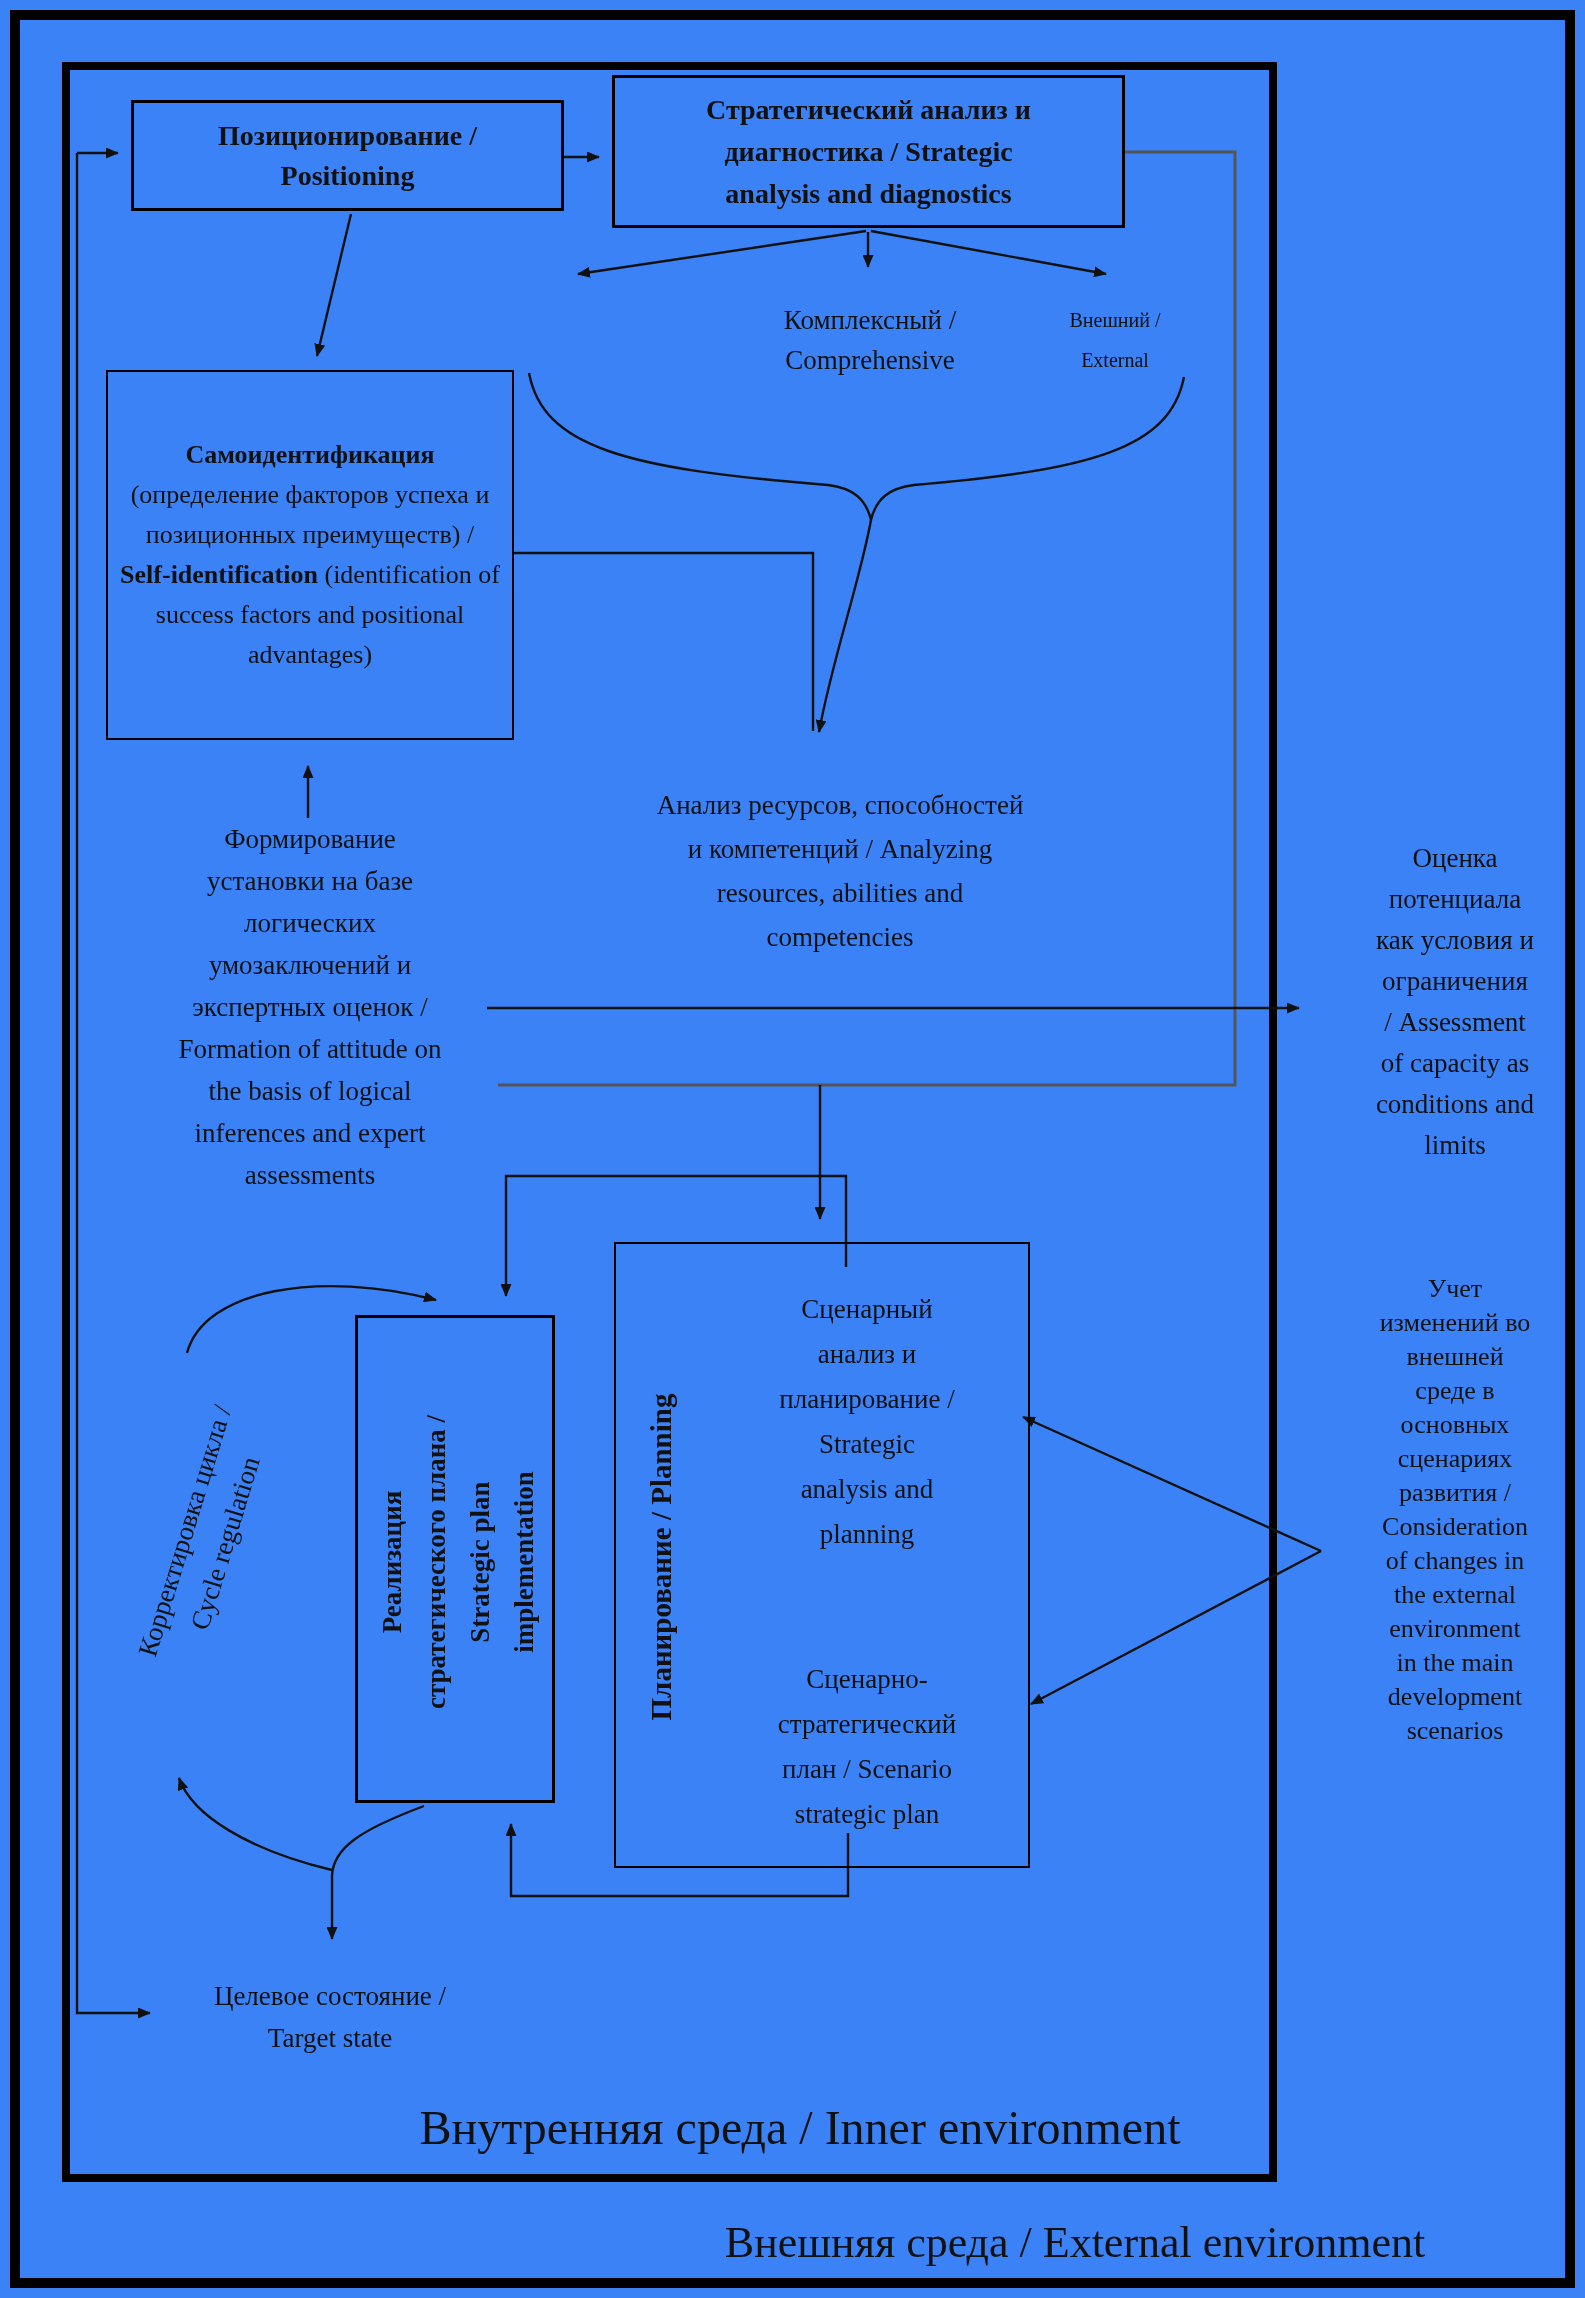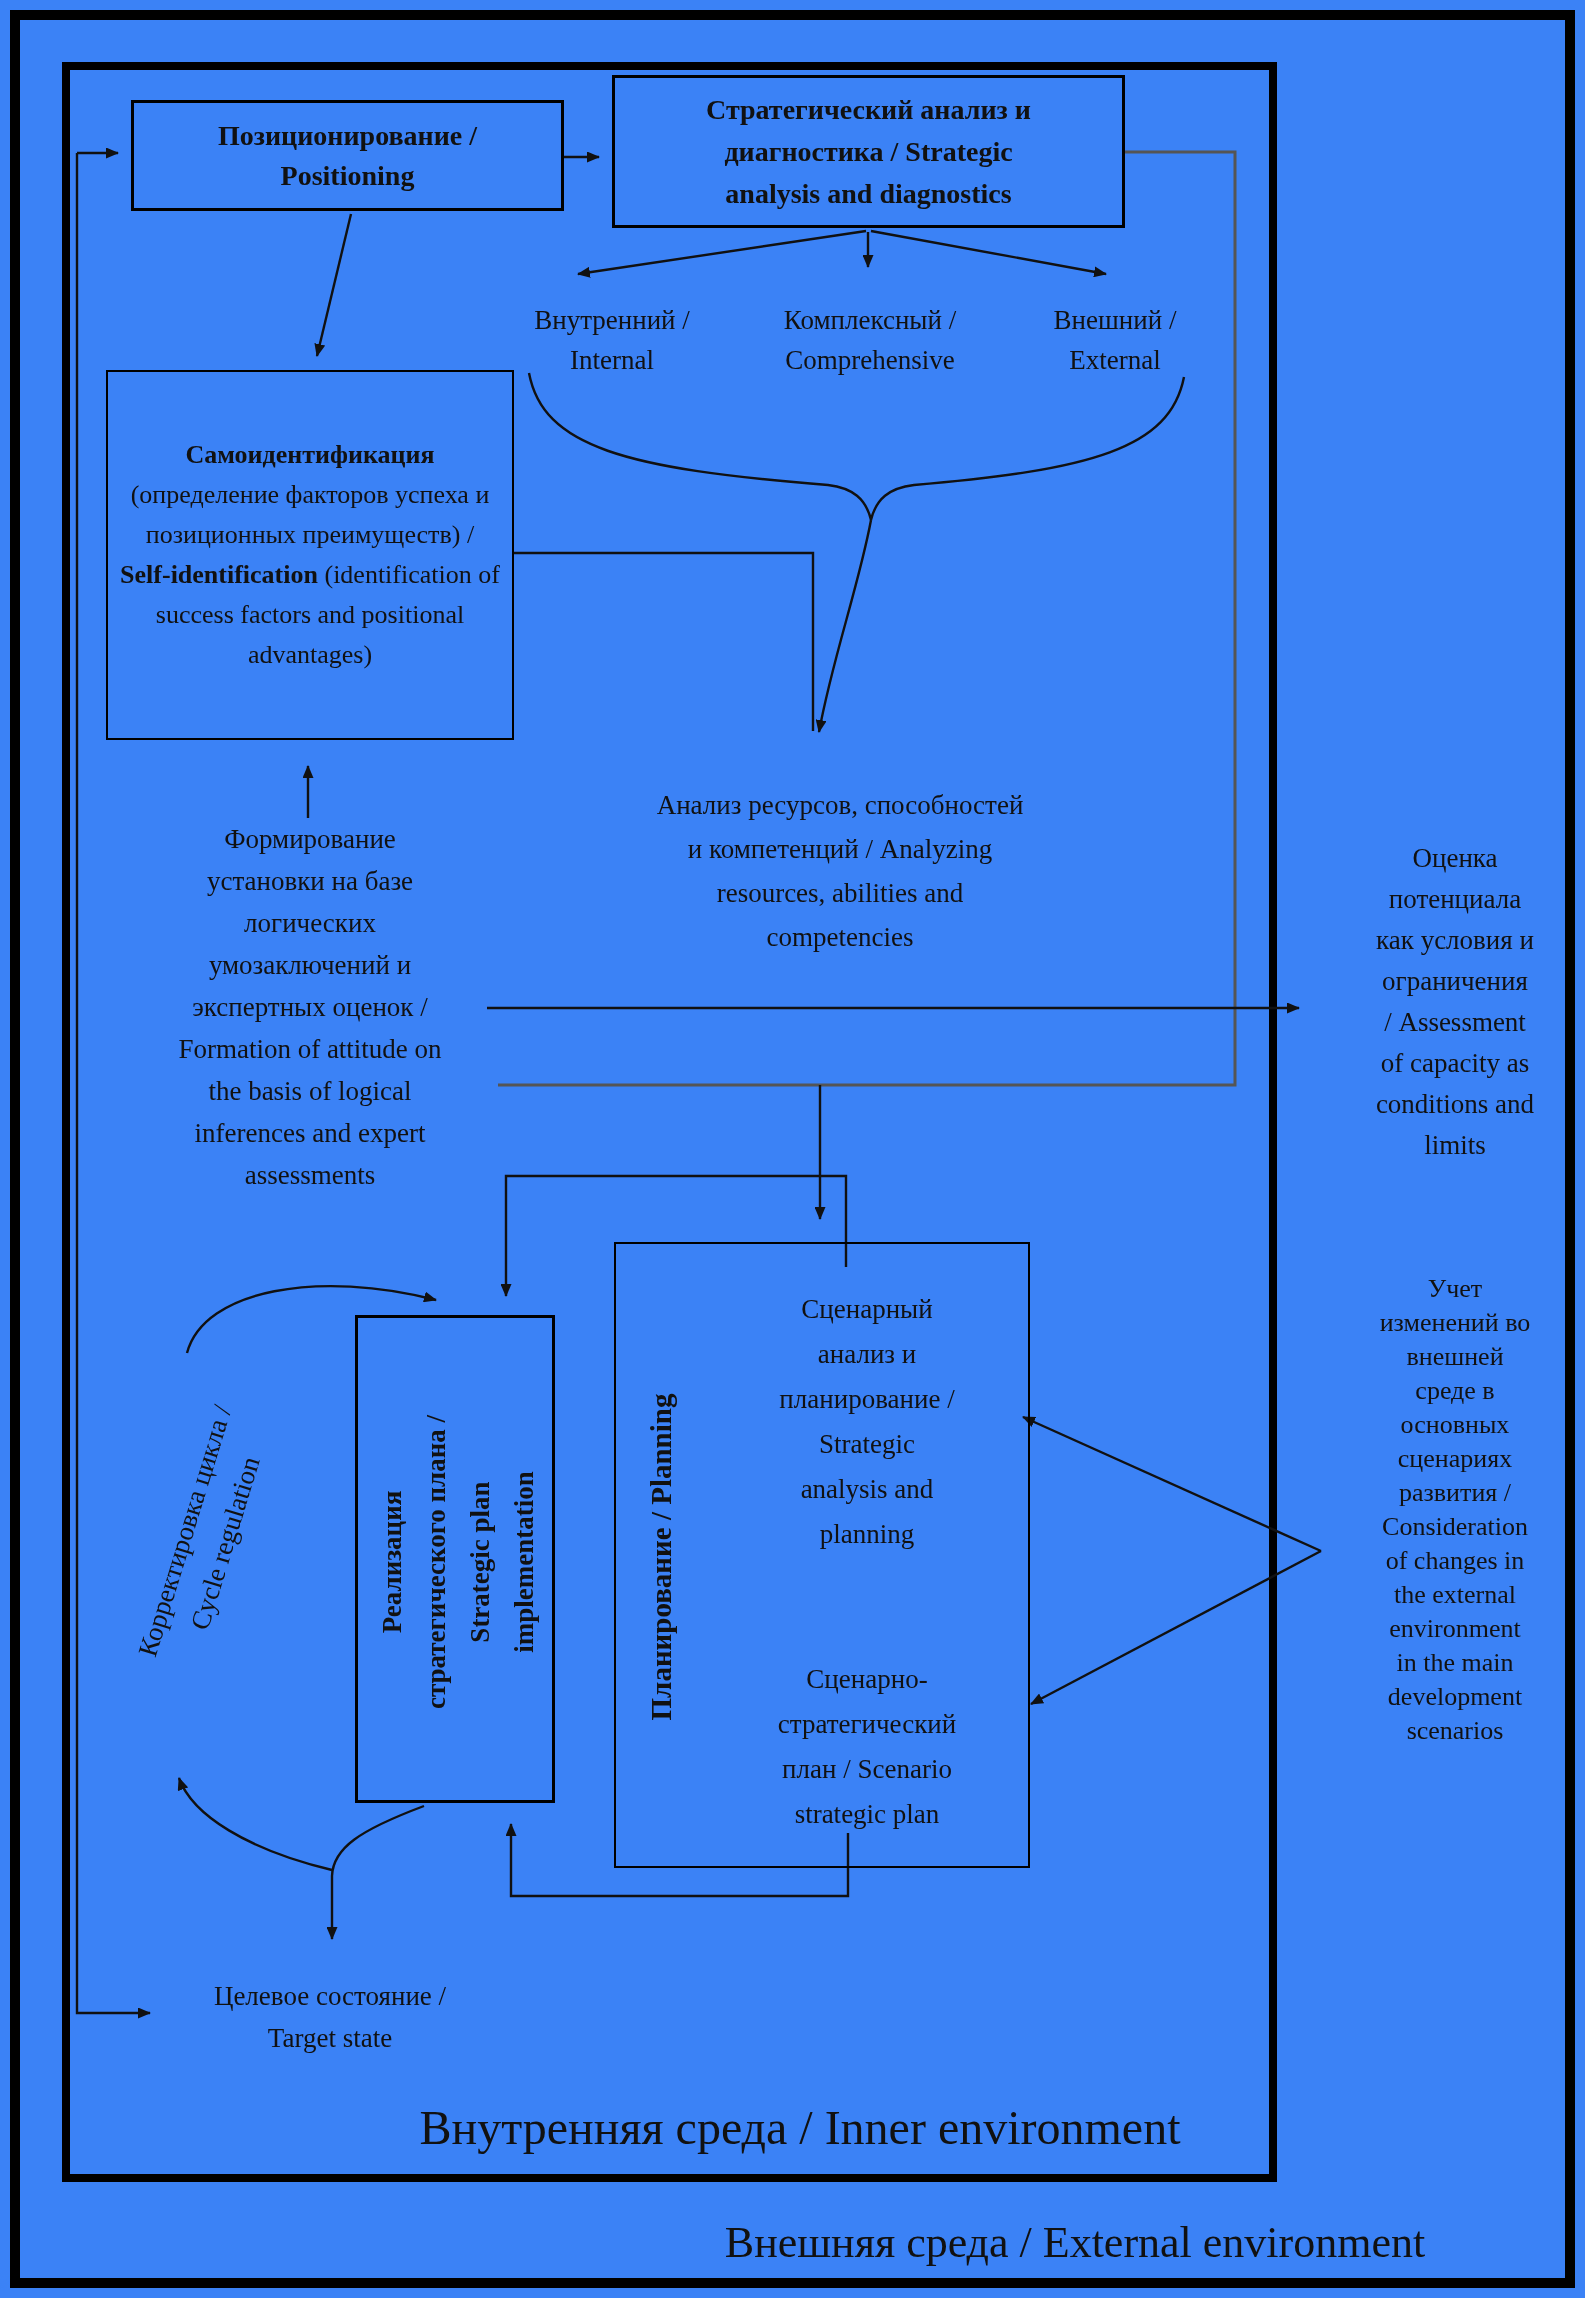--- a/index.html
+++ b/index.html
@@ -65,25 +65,23 @@
 analysis and diagnostics</div>
   </div>
 
   <div class="box" style="left:106px;top:370px;width:408px;height:370px;border-width:2px;">
     <div style="width:100%;height:100%;display:flex;align-items:center;justify-content:center;
                 text-align:center;font-size:26px;line-height:40px;padding:0 12px;box-sizing:border-box;">
       <span><span class="b">Самоидентификация</span><span> (определение факторов успеха и позиционных преимуществ) / </span><span class="b">Self-identification</span><span> (identification of success factors and positional advantages)</span></span>
     </div>
   </div>
 
-  <div class="t" style="left:512px;top:300px;width:200px;font-size:27px;line-height:40px;">Внутренний /
-Internal</div>
   <div class="t" style="left:745px;top:300px;width:250px;font-size:27px;line-height:40px;">Комплексный /
 Comprehensive</div>
-  <div class="t" style="left:1015px;top:300px;width:200px;font-size:27px;line-height:40px;">Внешний /
+  <div class="t" style="left:1015px;top:300px;width:200px;font-size:20px;line-height:40px;">Внешний /
 External</div>
 
   <div class="t" style="left:565px;top:783px;width:550px;font-size:27px;line-height:44px;">Анализ ресурсов, способностей
 и компетенций / Analyzing
 resources, abilities and
 competencies</div>
 
   <div class="t" style="left:1335px;top:838px;width:240px;font-size:27px;line-height:41px;">Оценка
 потенциала
 как условия и

